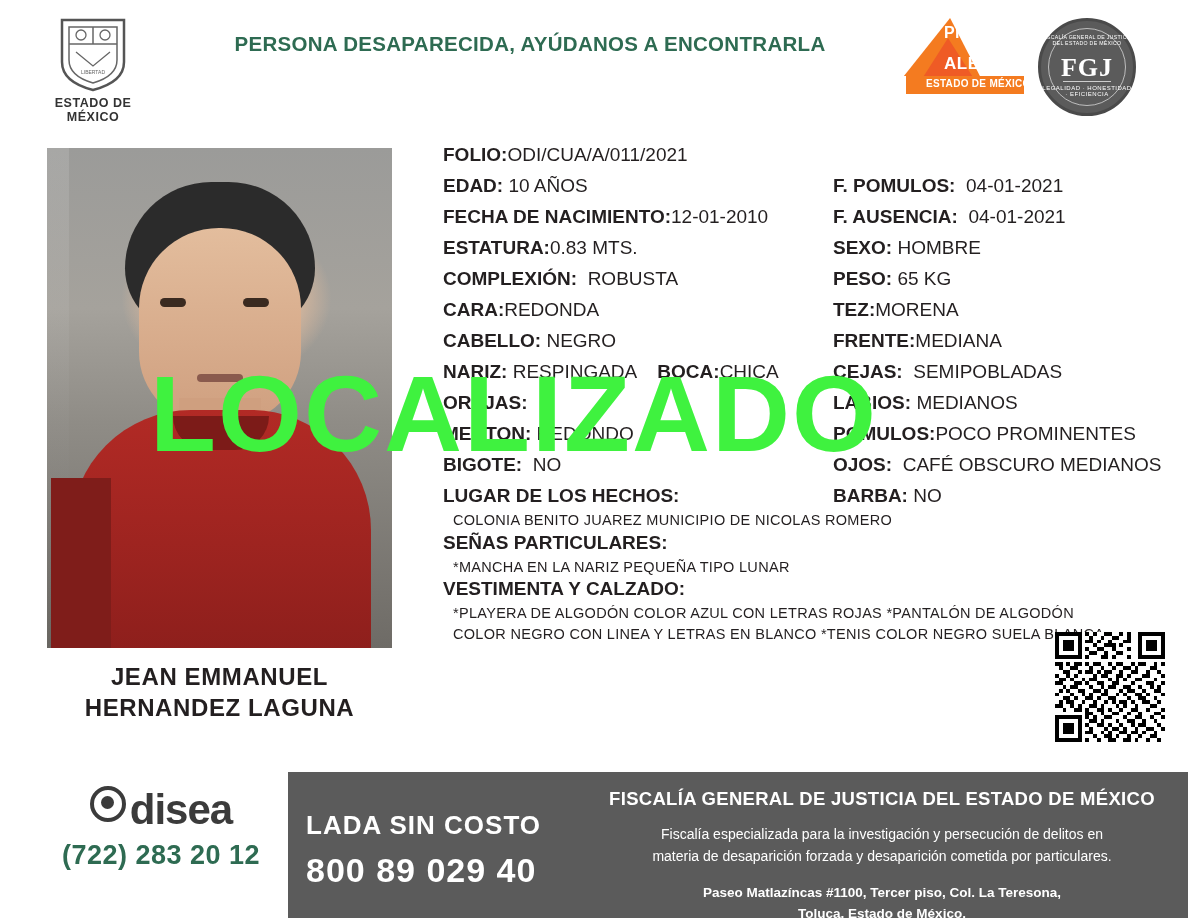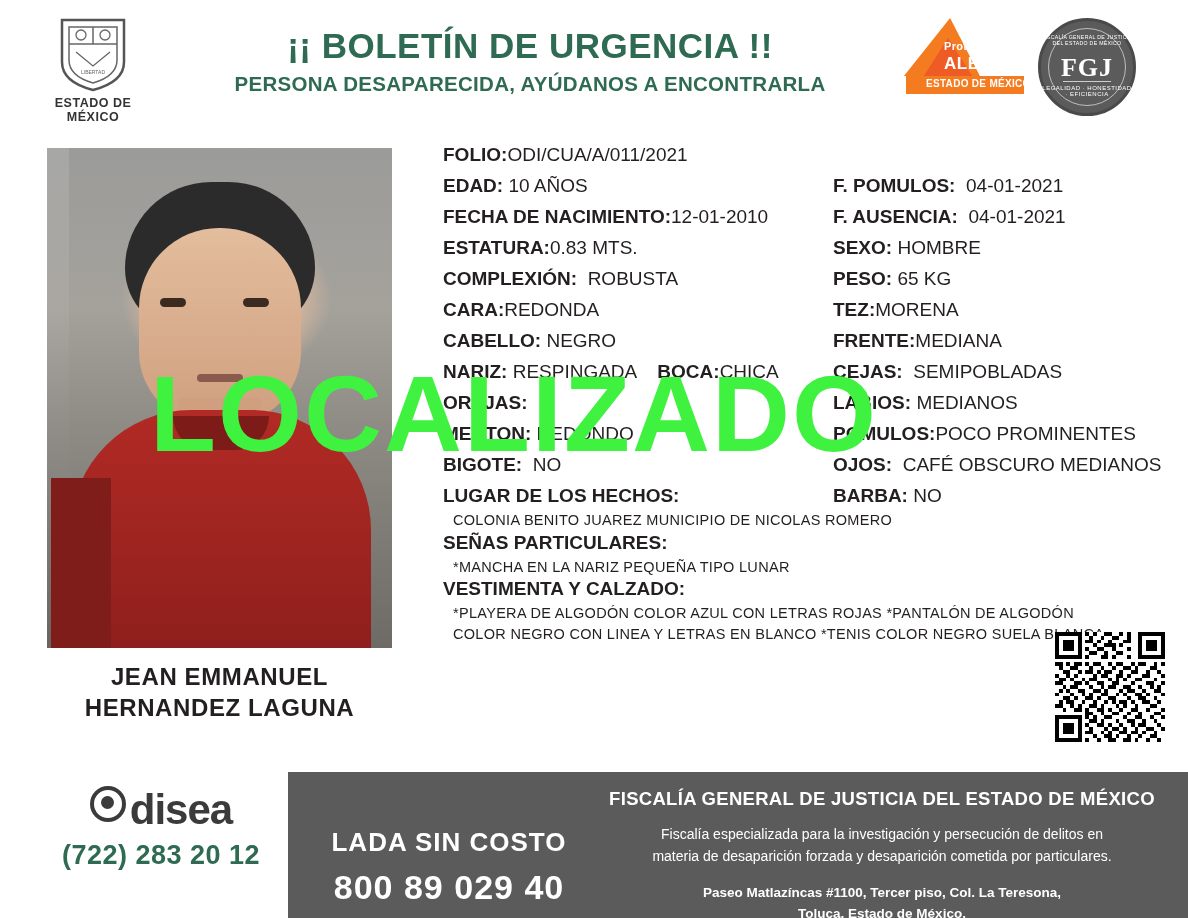--- a/index.html
+++ b/index.html
@@ -57,22 +57,22 @@
     position:absolute; left:22px; top:20px; width:0; height:0;
     border-left:28px solid transparent;
     border-right:28px solid transparent;
     border-bottom:44px solid #ef5b25;
   }
   .alba-logo .bar {
     position:absolute; left:8px; top:58px; width:118px; height:18px;
     background:#f47b20;
   }
   .alba-logo .txt1 {
-    position:absolute; left:46px; top:22px;
-    font-size:11px; font-weight:bold; color:#fff; letter-spacing:.3px;
+    position:absolute; left:46px; top:6px;
+    font-size:16px; font-weight:bold; color:#fff; letter-spacing:.3px;
   }
   .alba-logo .txt2 {
     position:absolute; left:46px; top:36px;
     font-size:17px; font-weight:bold; color:#fff; letter-spacing:.5px;
   }
   .alba-logo .txt3 {
     position:absolute; left:28px; top:60px;
     font-size:10px; font-weight:bold; color:#fff; letter-spacing:.3px;
   }
   .fgj-logo {
@@ -217,21 +217,21 @@
     letter-spacing:.2px; margin-top:2px;
   }
   .disea .phone {
     font-size:27px; font-weight:bold; color:#2e6b52; margin-top:6px; letter-spacing:.5px;
   }
   .footer-gray {
     position:absolute; left:288px; top:0; width:900px; height:146px;
     background:#5b5b5b; color:#ffffff;
   }
   .lada {
-    position:absolute; left:18px; top:38px; width:286px; text-align:center;margin-top:17px;
+    position:absolute; left:18px; top:38px; width:286px; text-align:left;
   }
   .lada .l1 { font-size:26px; font-weight:bold; letter-spacing:1px; }
   .lada .l2 { font-size:34px; font-weight:bold; letter-spacing:1px; margin-top:10px; }
   .fiscalia {
     position:absolute; left:300px; top:16px; width:588px; text-align:center;
   }
   .fiscalia .f1 { font-size:18.5px; font-weight:bold; letter-spacing:.3px; }
   .fiscalia .f2 { font-size:14px; line-height:1.55; margin-top:14px; }
   .fiscalia .f3 { font-size:13.5px; font-weight:bold; line-height:1.5; margin-top:16px; }
 </style>
@@ -250,21 +250,20 @@
         <circle cx="27" cy="21" r="5" fill="none" stroke="#666" stroke-width="1.3"></circle>
         <circle cx="51" cy="21" r="5" fill="none" stroke="#666" stroke-width="1.3"></circle>
         <path d="M22 38 L39 52 L56 38" fill="none" stroke="#666" stroke-width="1.3"></path>
         <text x="39" y="60" font-size="5" fill="#666" text-anchor="middle" font-family="Liberation Sans, sans-serif">LIBERTAD</text>
       </svg>
     </div>
     <div class="caption">ESTADO DE MÉXICO</div>
   </div>
 
   <div class="header-titles">
-    <div class="title-main">¡¡ BOLETÍN DE URGENCIA !!</div>
     <div class="title-sub">PERSONA DESAPARECIDA, AYÚDANOS A ENCONTRARLA</div>
   </div>
 
   <div class="alba-logo">
     <div class="arrow"></div>
     <div class="arrow2"></div>
     <div class="bar"></div>
     <div class="txt1">Protocolo</div>
     <div class="txt2">ALBA</div>
     <div class="txt3">ESTADO DE MÉXICO</div>

